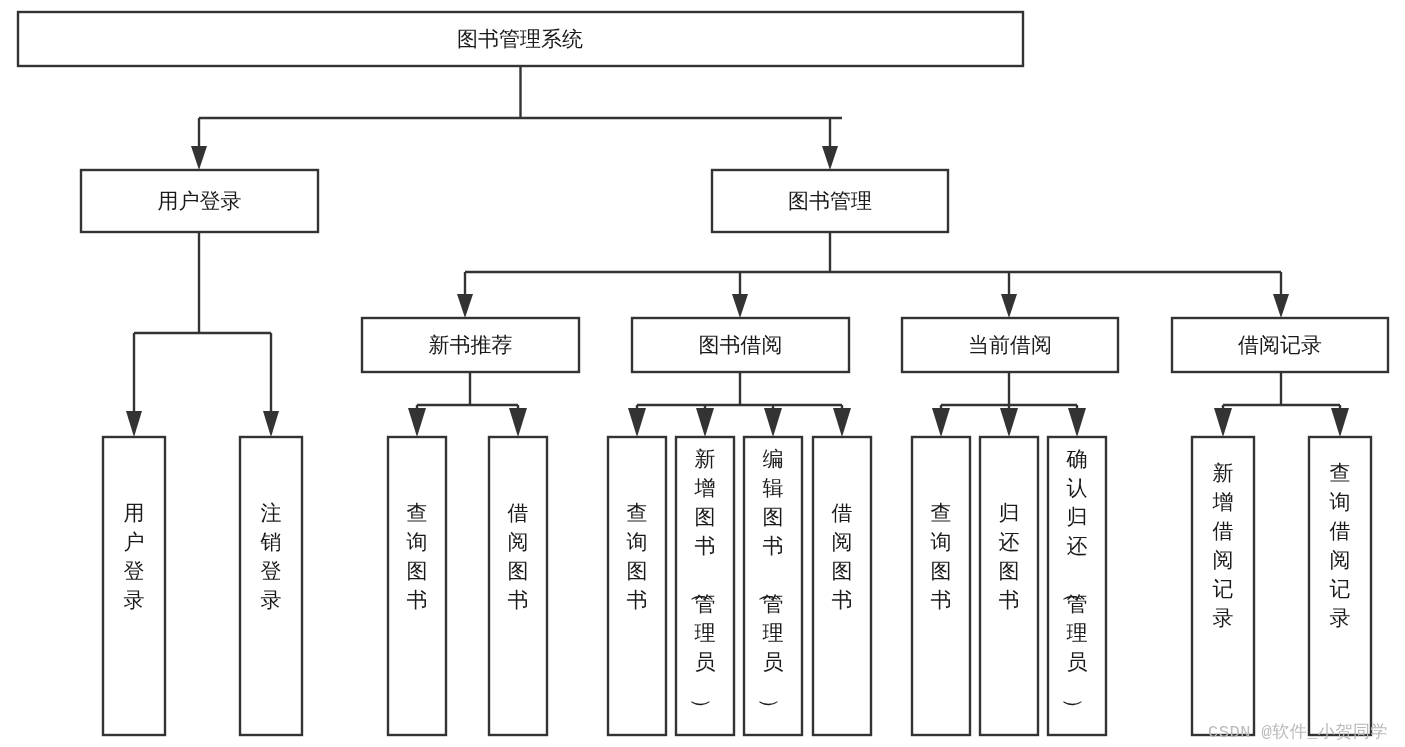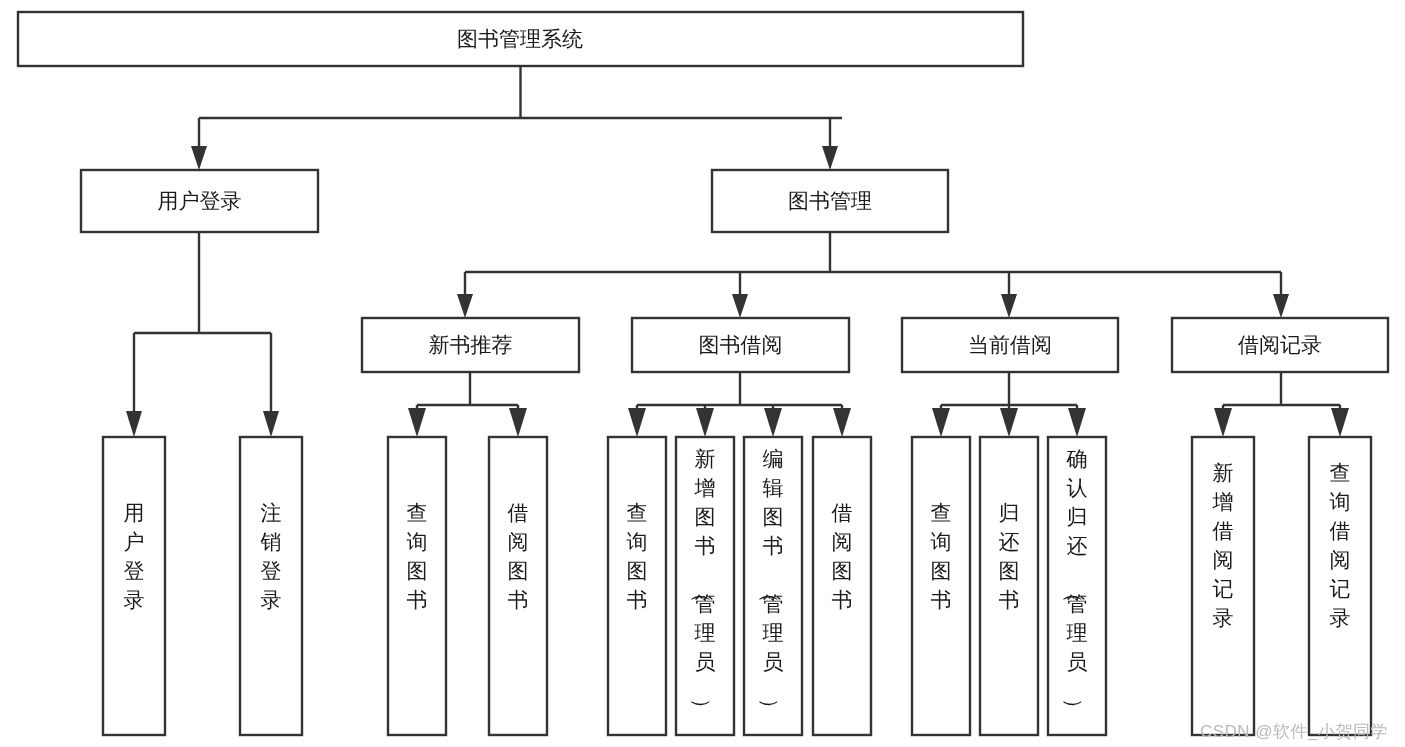--- a/index.html
+++ b/index.html
@@ -54,21 +54,21 @@
     font-family: "Liberation Sans", "DejaVu Sans", sans-serif;
     font-size: 21px;
     text-anchor: middle;
   }
   .watermark {
     position: absolute;
     right: 8px;
     bottom: 4px;
     color: #b9b9b9;
     font-size: 17px;
-    font-family: Liberation Sans, sans-serif;
+    font-family: Liberation Mono, monospace;
     letter-spacing: 0.5px;
     white-space: nowrap;
     user-select: none;
   }
 </style>
 </head>
 <body>
 
 <div id="diagram-root">
 

